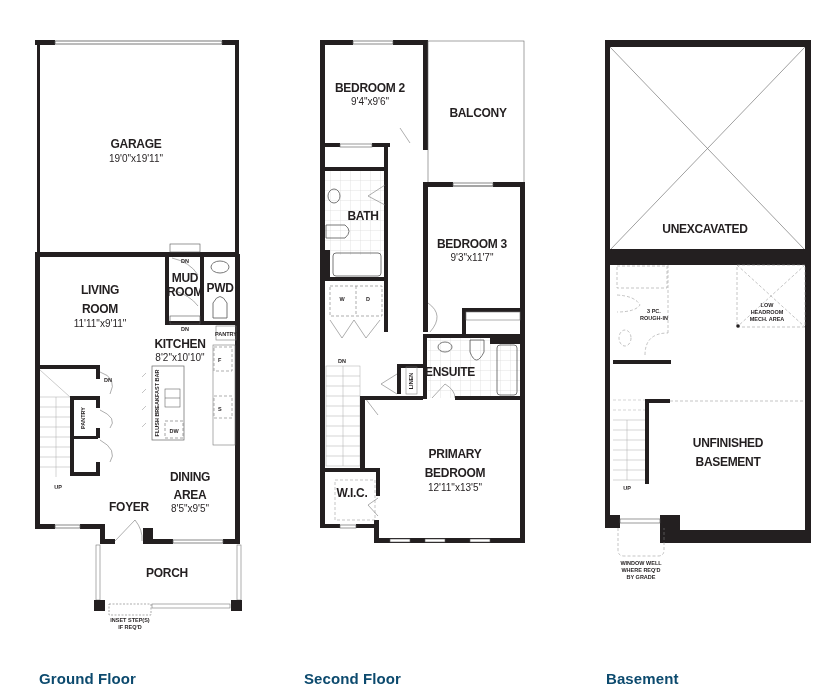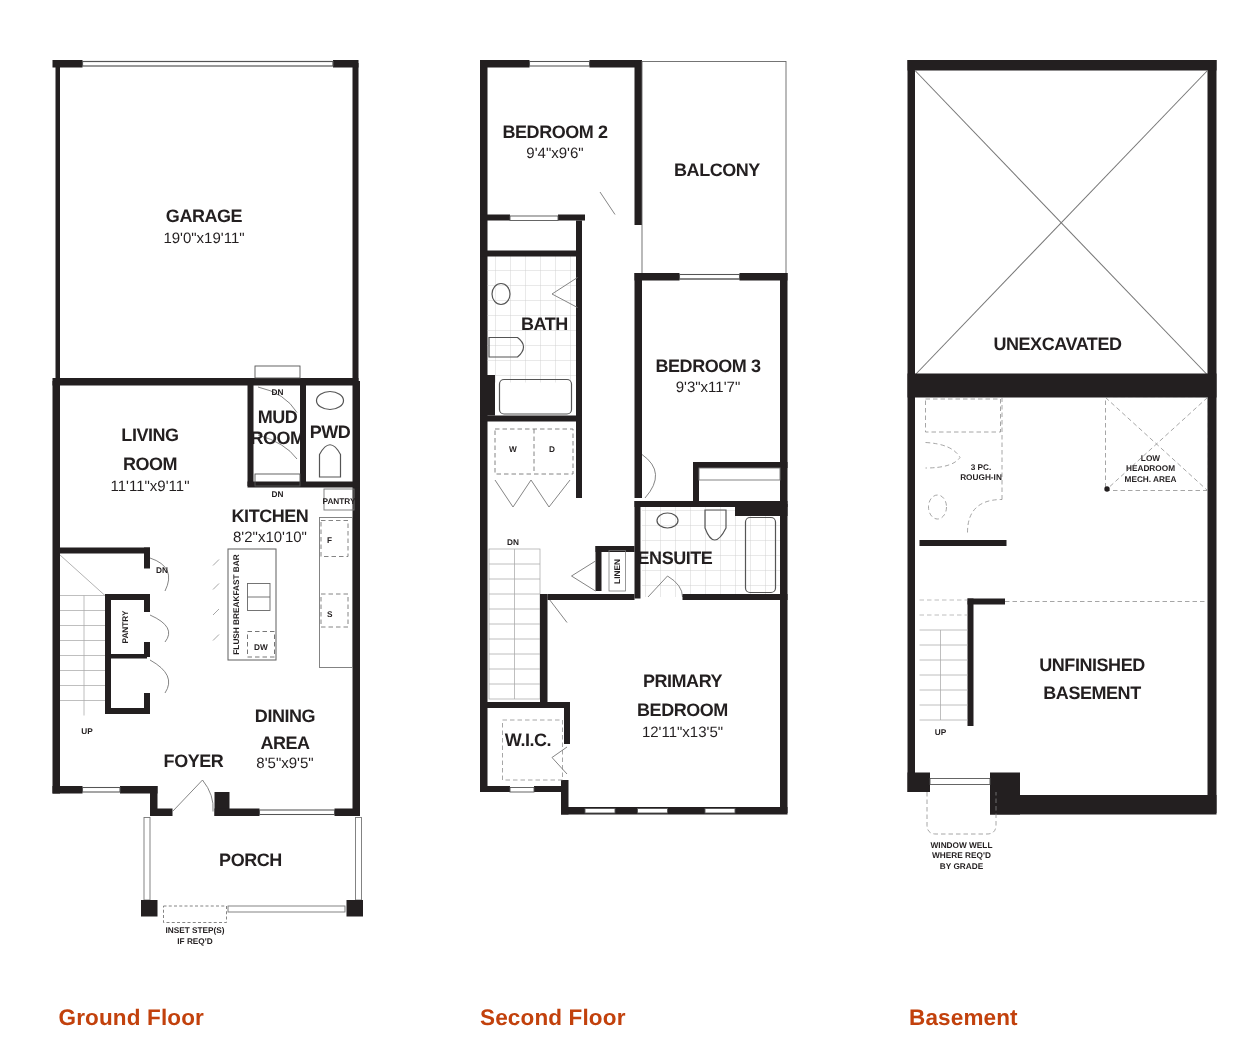--- a/index.html
+++ b/index.html
@@ -2,21 +2,21 @@
 <html><head>
 <meta charset="utf-8">
 <style>
   html, body { margin: 0; padding: 0; background: #ffffff; }
   body { width: 826px; height: 696px; position: relative; overflow: hidden; font-family: "Liberation Sans", sans-serif; }
   .plan { position: absolute; top: 0; left: 0; }
   svg text { font-family: "Liberation Sans", "DejaVu Sans", sans-serif; fill: #231f20; }
   .rl { font-size: 12px; font-weight: bold; letter-spacing: -0.3px; }
   .dim { font-size: 10px; }
   .tiny { font-size: 5.5px; font-weight: bold; }
-  .caption { position: absolute; top: 670px; font-size: 15px; font-weight: bold; color: #c2410c; letter-spacing: 0.1px; }
+  .caption { position: absolute; top: 670px; font-size: 15px; font-weight: bold; color: #0c4a6e; letter-spacing: 0.1px; }
 </style>
 </head>
 <body>
 
 <svg class="plan" width="826" height="696" viewBox="0 0 826 696" xmlns="http://www.w3.org/2000/svg">
   <defs>
     <pattern id="tile" width="10" height="10" patternUnits="userSpaceOnUse">
       <path d="M10 0 L0 0 0 10" fill="none" stroke="#cfcfcf" stroke-width="0.6"></path>
     </pattern>
   </defs>
@@ -328,14 +328,14 @@
     <g>
       <path d="M618 528 L618 550 Q618 556 624 556 L658 556 Q664 556 664 550 L664 528" fill="none" stroke="#888" stroke-width="0.5" stroke-dasharray="3,2"></path>
       <text class="tiny" x="641" y="565" text-anchor="middle">WINDOW WELL</text>
       <text class="tiny" x="641" y="572" text-anchor="middle">WHERE REQ'D</text>
       <text class="tiny" x="641" y="579" text-anchor="middle">BY GRADE</text>
     </g>
   </g>
 </svg>
 
 <div class="caption" style="left:39px;">Ground Floor</div>
-<div class="caption" style="left:320px;">Second Floor</div>
+<div class="caption" style="left:304px;">Second Floor</div>
 <div class="caption" style="left:606px;">Basement</div>
 
 </body></html>

